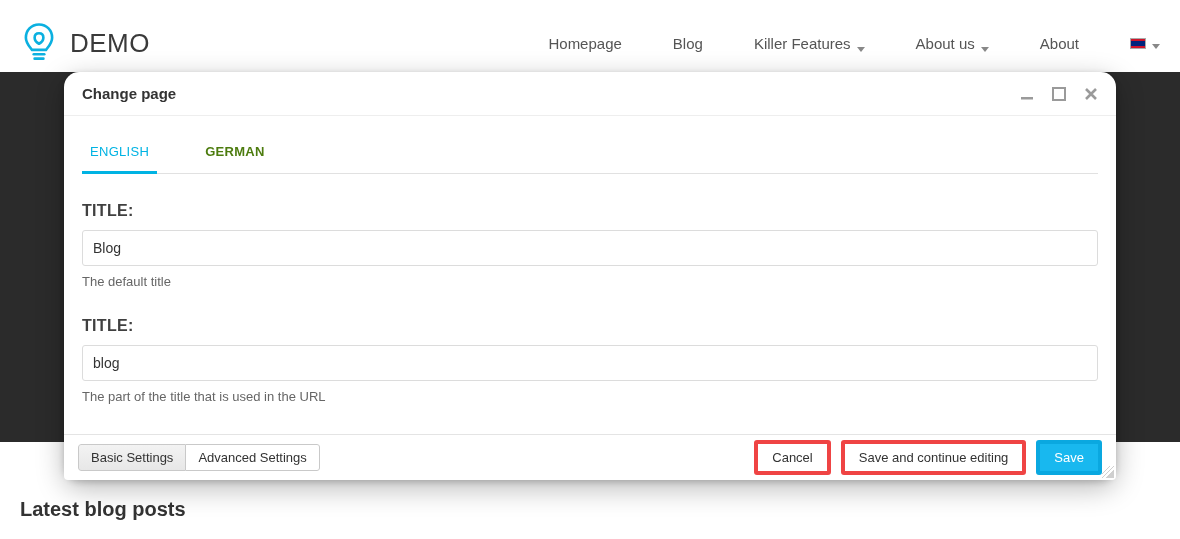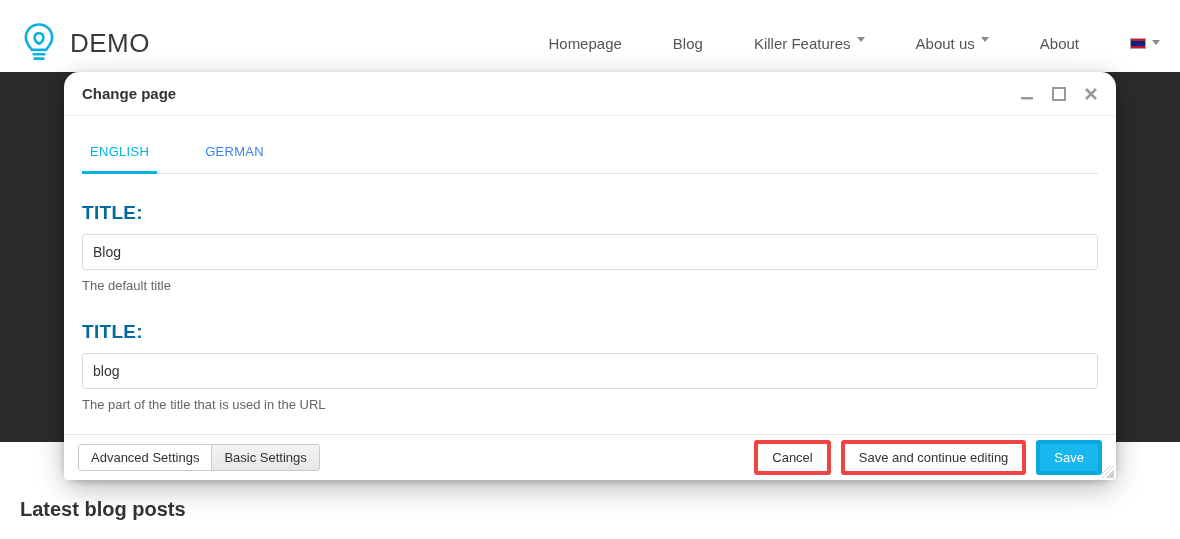--- a/index.html
+++ b/index.html
@@ -14,21 +14,21 @@
   }
   .logo-wrap { display: flex; align-items: center; gap: 12px; }
   .logo-icon { width: 38px; height: 42px; color: #0bb0e0; }
   .brand {
     font-size: 26px; font-weight: 400; color: #3a3a3a; letter-spacing: 0.5px;
   }
   .nav {
     margin-left: auto; display: flex; align-items: center; gap: 34px;
     color: #555; font-size: 15px;
   }
-  .nav-item { display: flex; align-items: flex-start; gap: 6px; cursor: pointer; padding-left: 17px; }
+  .nav-item { display: flex; align-items: flex-end; gap: 6px; cursor: pointer; padding-left: 17px; }
   .nav-caret { width: 0; height: 0; border-left: 4px solid transparent; border-right: 4px solid transparent; border-top: 5px solid #888; margin-top: 2px; }
   .flag {
     width: 16px; height: 11px; display: inline-block; position: relative; overflow: hidden;
     border: 0.5px solid #aaa;
     background:
       linear-gradient(to bottom,
         #cf142b 0 9%, #fff 9% 13%, #cf142b 13% 22%, #fff 22% 26%,
         #00247d 26% 74%, #fff 74% 78%, #cf142b 78% 87%, #fff 87% 91%, #cf142b 91% 100%);
   }
   .flag::before, .flag::after { content:""; position:absolute; }
@@ -71,28 +71,28 @@
   .modal-body-scrollable::-webkit-scrollbar { width: 14px; }
   .modal-body-scrollable::-webkit-scrollbar-thumb { background: #c5c5c5; }
   .modal-body-scrollable::-webkit-scrollbar-button { height: 14px; background: #f1f1f1; }
   .modal-body-scrollable::-webkit-scrollbar-track { background: #f7f7f7; }
 
   .lang-tabs {
     display: flex; gap: 40px; border-bottom: 1px solid #e1e1e1;
     margin-top: 12px;
   }
   .lang-tab {
-    font-size: 13px; font-weight: 400; color: #3b82f6; padding: 10px 8px 12px 8px;
+    font-size: 13px; font-weight: 700; color: #4d7c0f; padding: 10px 8px 12px 8px;
     letter-spacing: 0.3px; text-transform: uppercase; cursor: pointer;
     border-bottom: 3px solid transparent; margin-bottom: -1px;
   }
   .lang-tab.active { color: #00b3e3; border-bottom-color: #00b3e3; font-weight: 400; }
 
   .form-group { margin-top: 28px; }
-  .form-label { font-size: 19px; font-weight: 700; color: #0369a1; letter-spacing: 0.3px; }
+  .form-label { font-size: 16px; font-weight: 700; color: #404040; letter-spacing: 0.3px; }
   .text-input {
     width: 100%; margin-top: 10px; height: 36px;
     border: 1px solid #dcdcdc; border-radius: 3px; padding: 0 10px;
     font-size: 14px; color: #333; outline: none; background: #fff;
   }
   .form-help { font-size: 13px; color: #666; margin-top: 8px; }
 
   .modal-footer {
     position: absolute; left: 0; right: 0; bottom: 0; height: 46px;
     border-top: 1px solid #e4e4e4; background: #fff;
@@ -213,22 +213,22 @@
         <div class="form-label">TITLE:</div>
         <input class="text-input" type="text" value="blog" style="">
         <div class="form-help">The part of the title that is used in the URL</div>
       </div>
 
     </div>
   </div>
 
   <div class="modal-footer">
     <div class="seg-group">
+      <button class="seg-btn active">Basic Settings</button>
       <button class="seg-btn">Advanced Settings</button>
-      <button class="seg-btn active">Basic Settings</button>
     </div>
     <div class="footer-right">
       <button class="btn">Cancel</button>
       <button class="btn">Save and continue editing</button>
       <button class="btn primary">Save</button>
     </div>
   </div>
 
   <div class="resize-grip"></div>
 </div>

